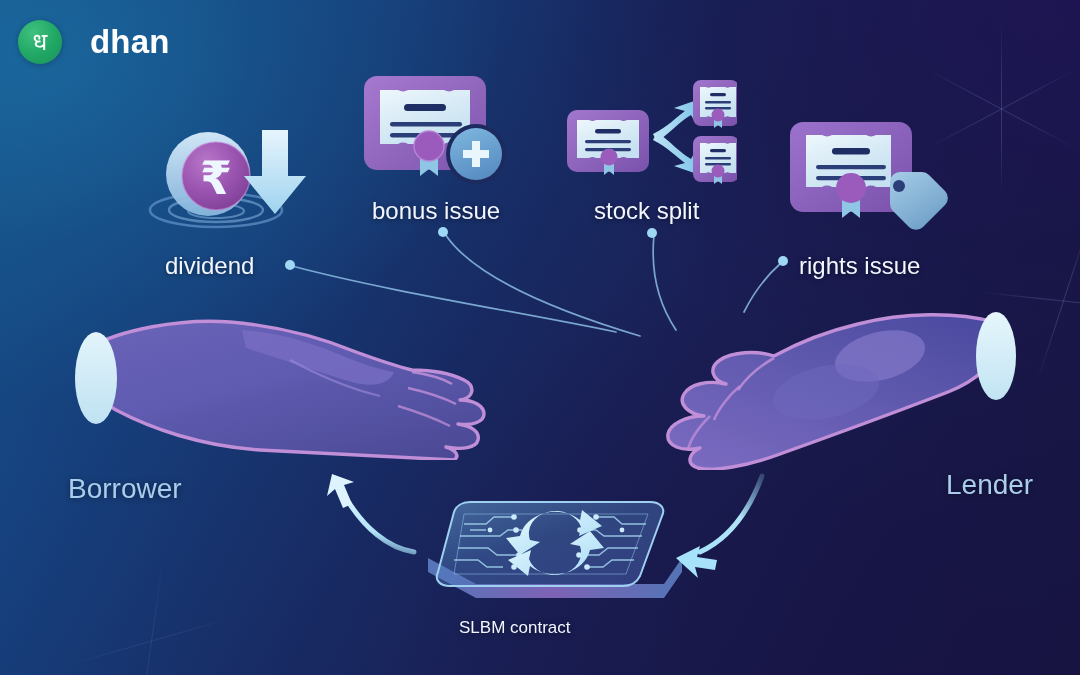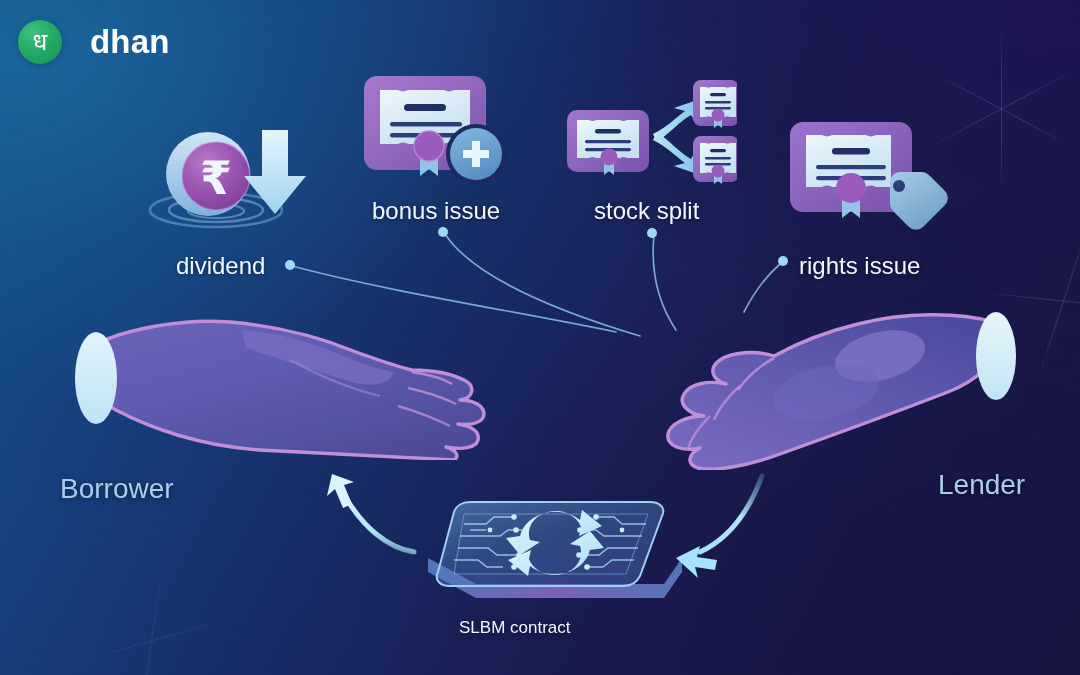--- a/index.html
+++ b/index.html
@@ -62,20 +62,21 @@
     font-size: 24px;
     white-space: nowrap;
     text-shadow: 0 1px 5px rgba(0,0,0,0.45);
   }
   .party-label {
     position: absolute;
     color: #a9cdeb;
     font-size: 28px;
     white-space: nowrap;
     text-shadow: 0 1px 6px rgba(0,0,0,0.45);
+    margin-left: 8px;
   }
   .contract-label {
     position: absolute;
     color: #f2f6ff;
     font-size: 17px;
     white-space: nowrap;
     text-shadow: 0 1px 6px rgba(0,0,0,0.45);
   }
 
   .art { position: absolute; }
@@ -305,21 +306,21 @@
       <path d="M781 263 C764 278 752 296 744 312"></path>
     </g>
     <g fill="#9fd8f4">
       <circle cx="290" cy="265" r="5"></circle>
       <circle cx="443" cy="232" r="5"></circle>
       <circle cx="652" cy="233" r="5"></circle>
       <circle cx="783" cy="261" r="5"></circle>
     </g>
   </svg>
 
-  <div class="evt-label" style="left:176px; top:252px;">dividend</div>
+  <div class="evt-label" style="left:165px; top:252px;">dividend</div>
   <div class="evt-label" style="left:594px; top:197px;">stock split</div>
   <div class="evt-label" style="left:372px; top:197px;">bonus issue</div>
   <div class="evt-label" style="left:799px; top:252px;">rights issue</div>
 
   <div class="party-label" style="left:60px; top:473px;">Borrower</div>
   <div class="party-label" style="left:938px; top:469px;">Lender</div>
 
   <svg class="art" style="left:420px; top:492px; width:268px; height:124px;" viewBox="0 0 268 124">
     <defs>
       <linearGradient id="slabTop" x1="0.1" y1="0" x2="0.9" y2="1">

